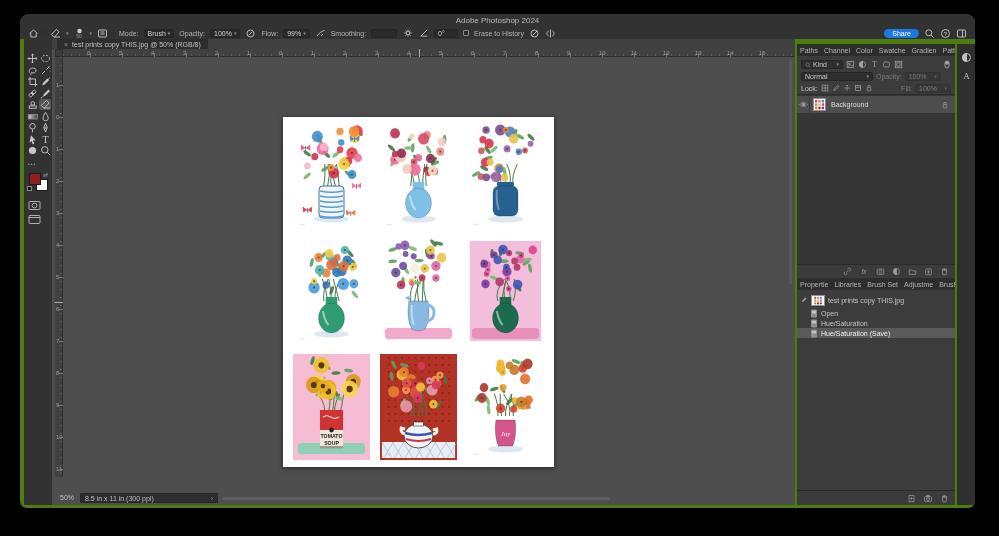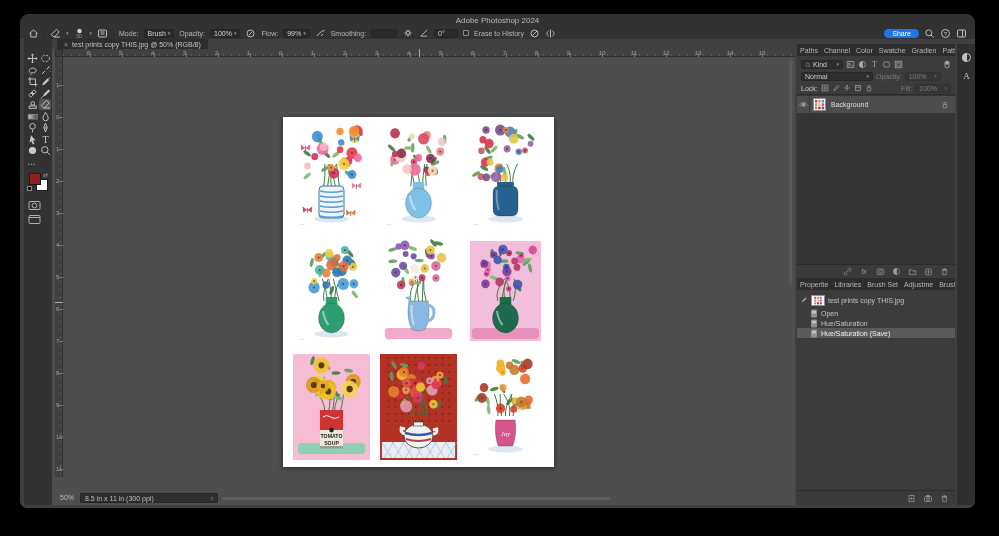--- a/index.html
+++ b/index.html
@@ -1,19 +1,19 @@
 <!DOCTYPE html>
 <html><head>
 <meta charset="utf-8">
 <style>
 *{margin:0;padding:0;box-sizing:border-box}
 html,body{width:999px;height:536px;background:#000;overflow:hidden;
   font-family:"Liberation Sans",sans-serif;-webkit-font-smoothing:antialiased}
 .abs{position:absolute}
-#win{position:absolute;left:20px;top:14px;width:955px;height:494px;background:#404040;
+#win{position:absolute;left:20px;top:14px;width:955px;height:494px;background:#4d7c0f;
   border-radius:9px 9px 7px 7px;overflow:hidden;box-shadow:0 12px 44px rgba(0,0,0,.85)}
 
 #titlebar{position:absolute;left:0;top:0;width:100%;height:13px;background:#323232}
 .tl{position:absolute;top:3.5px;width:6px;height:6px;border-radius:50%}
 #title{position:absolute;left:0;right:0;top:2px;text-align:center;font-size:8px;color:#b9b9b9}
 
 #optionsbar{position:absolute;left:0;top:13px;width:100%;height:12px;background:#323232;
   display:flex;align-items:center;gap:5px;padding:0 8px;font-size:7px;color:#b5b5b5;white-space:nowrap}
 .obox{background:#2a2a2a;border:1px solid #242424;border-radius:2px;height:9px;display:inline-flex;
   align-items:center;padding:0 3px;color:#cfcfcf;gap:2px}

